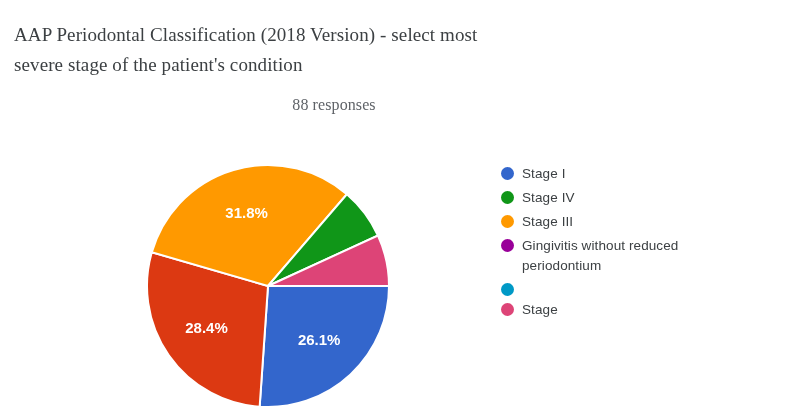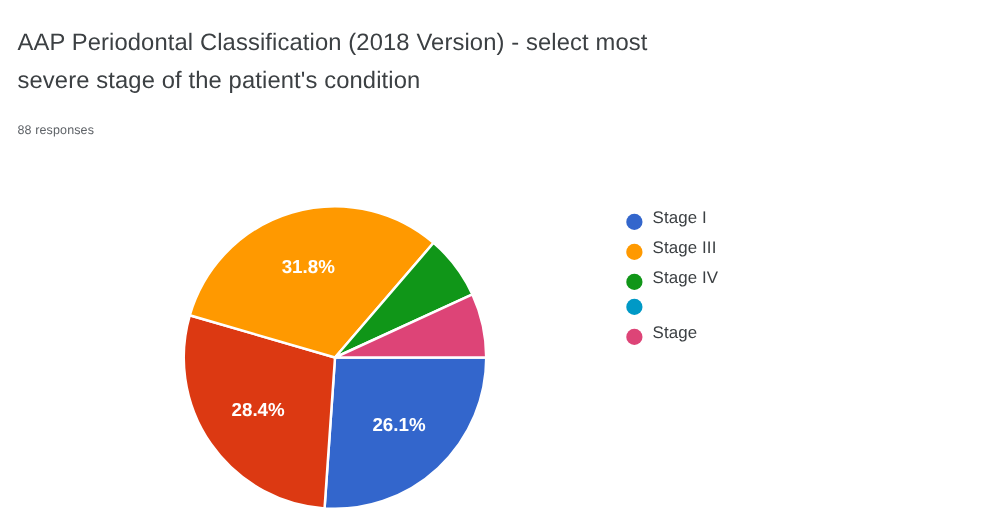--- a/index.html
+++ b/index.html
@@ -15,36 +15,38 @@
     color: #202124;
     position: relative;
   }
 
   
   #header {
     position: absolute;
     left: 14px;
     top: 20px;
     width: 640px;
+    font-family: Liberation Serif, serif;
   }
   #question-title {
     font-size: 19px;
     line-height: 30px;
     font-weight: 400;
     color: #3c4043;
     letter-spacing: 0.1px;
     white-space: pre-line;
     margin: 0;
   }
   #response-count {
-    font-size: 10px;
+    font-size: 16px;
     line-height: 18px;
     color: #5f6368;
     margin-top: 16px;
     letter-spacing: 0.1px;
+    text-align: center;
   }
 
   
   #chart-area {
     position: absolute;
     left: 0;
     top: 140px;
     width: 799px;
     height: 279px;
   }
@@ -69,21 +71,21 @@
 
   
   #legend {
     position: absolute;
     left: 501px;
     top: 24px;
     width: 250px;
   }
   .legend-item {
     display: flex;
-    align-items: flex-end;
+    align-items: flex-start;
     margin-bottom: 4px;
   }
   .legend-swatch {
     width: 13px;
     height: 13px;
     border-radius: 50%;
     flex: 0 0 13px;
     margin-top: 3px;
     margin-right: 8px;
   }
@@ -118,26 +120,30 @@
         <text x="106.6" y="56.1" class="slice-label">31.8%</text>
       </svg>
   </div>
 
   <div id="legend">
       <div class="legend-item">
         <span class="legend-swatch" style="background: rgb(51, 102, 204);"></span>
         <span class="legend-label">Stage I</span>
       </div>
       <div class="legend-item">
+        <span class="legend-swatch" style="background: rgb(16, 150, 24);"></span>
+        <span class="legend-label">Stage IV</span>
+      </div>
+      <div class="legend-item">
         <span class="legend-swatch" style="background: rgb(255, 153, 0);"></span>
         <span class="legend-label">Stage III</span>
       </div>
       <div class="legend-item">
-        <span class="legend-swatch" style="background: rgb(16, 150, 24);"></span>
-        <span class="legend-label">Stage IV</span>
+        <span class="legend-swatch" style="background: rgb(153, 0, 153);"></span>
+        <span class="legend-label">Gingivitis without reduced periodontium</span>
       </div>
       <div class="legend-item">
         <span class="legend-swatch" style="background: rgb(0, 153, 198);"></span>
       </div>
       <div class="legend-item">
         <span class="legend-swatch" style="background: rgb(221, 68, 119);"></span>
         <span class="legend-label">Stage</span>
       </div>
     </div>
 

